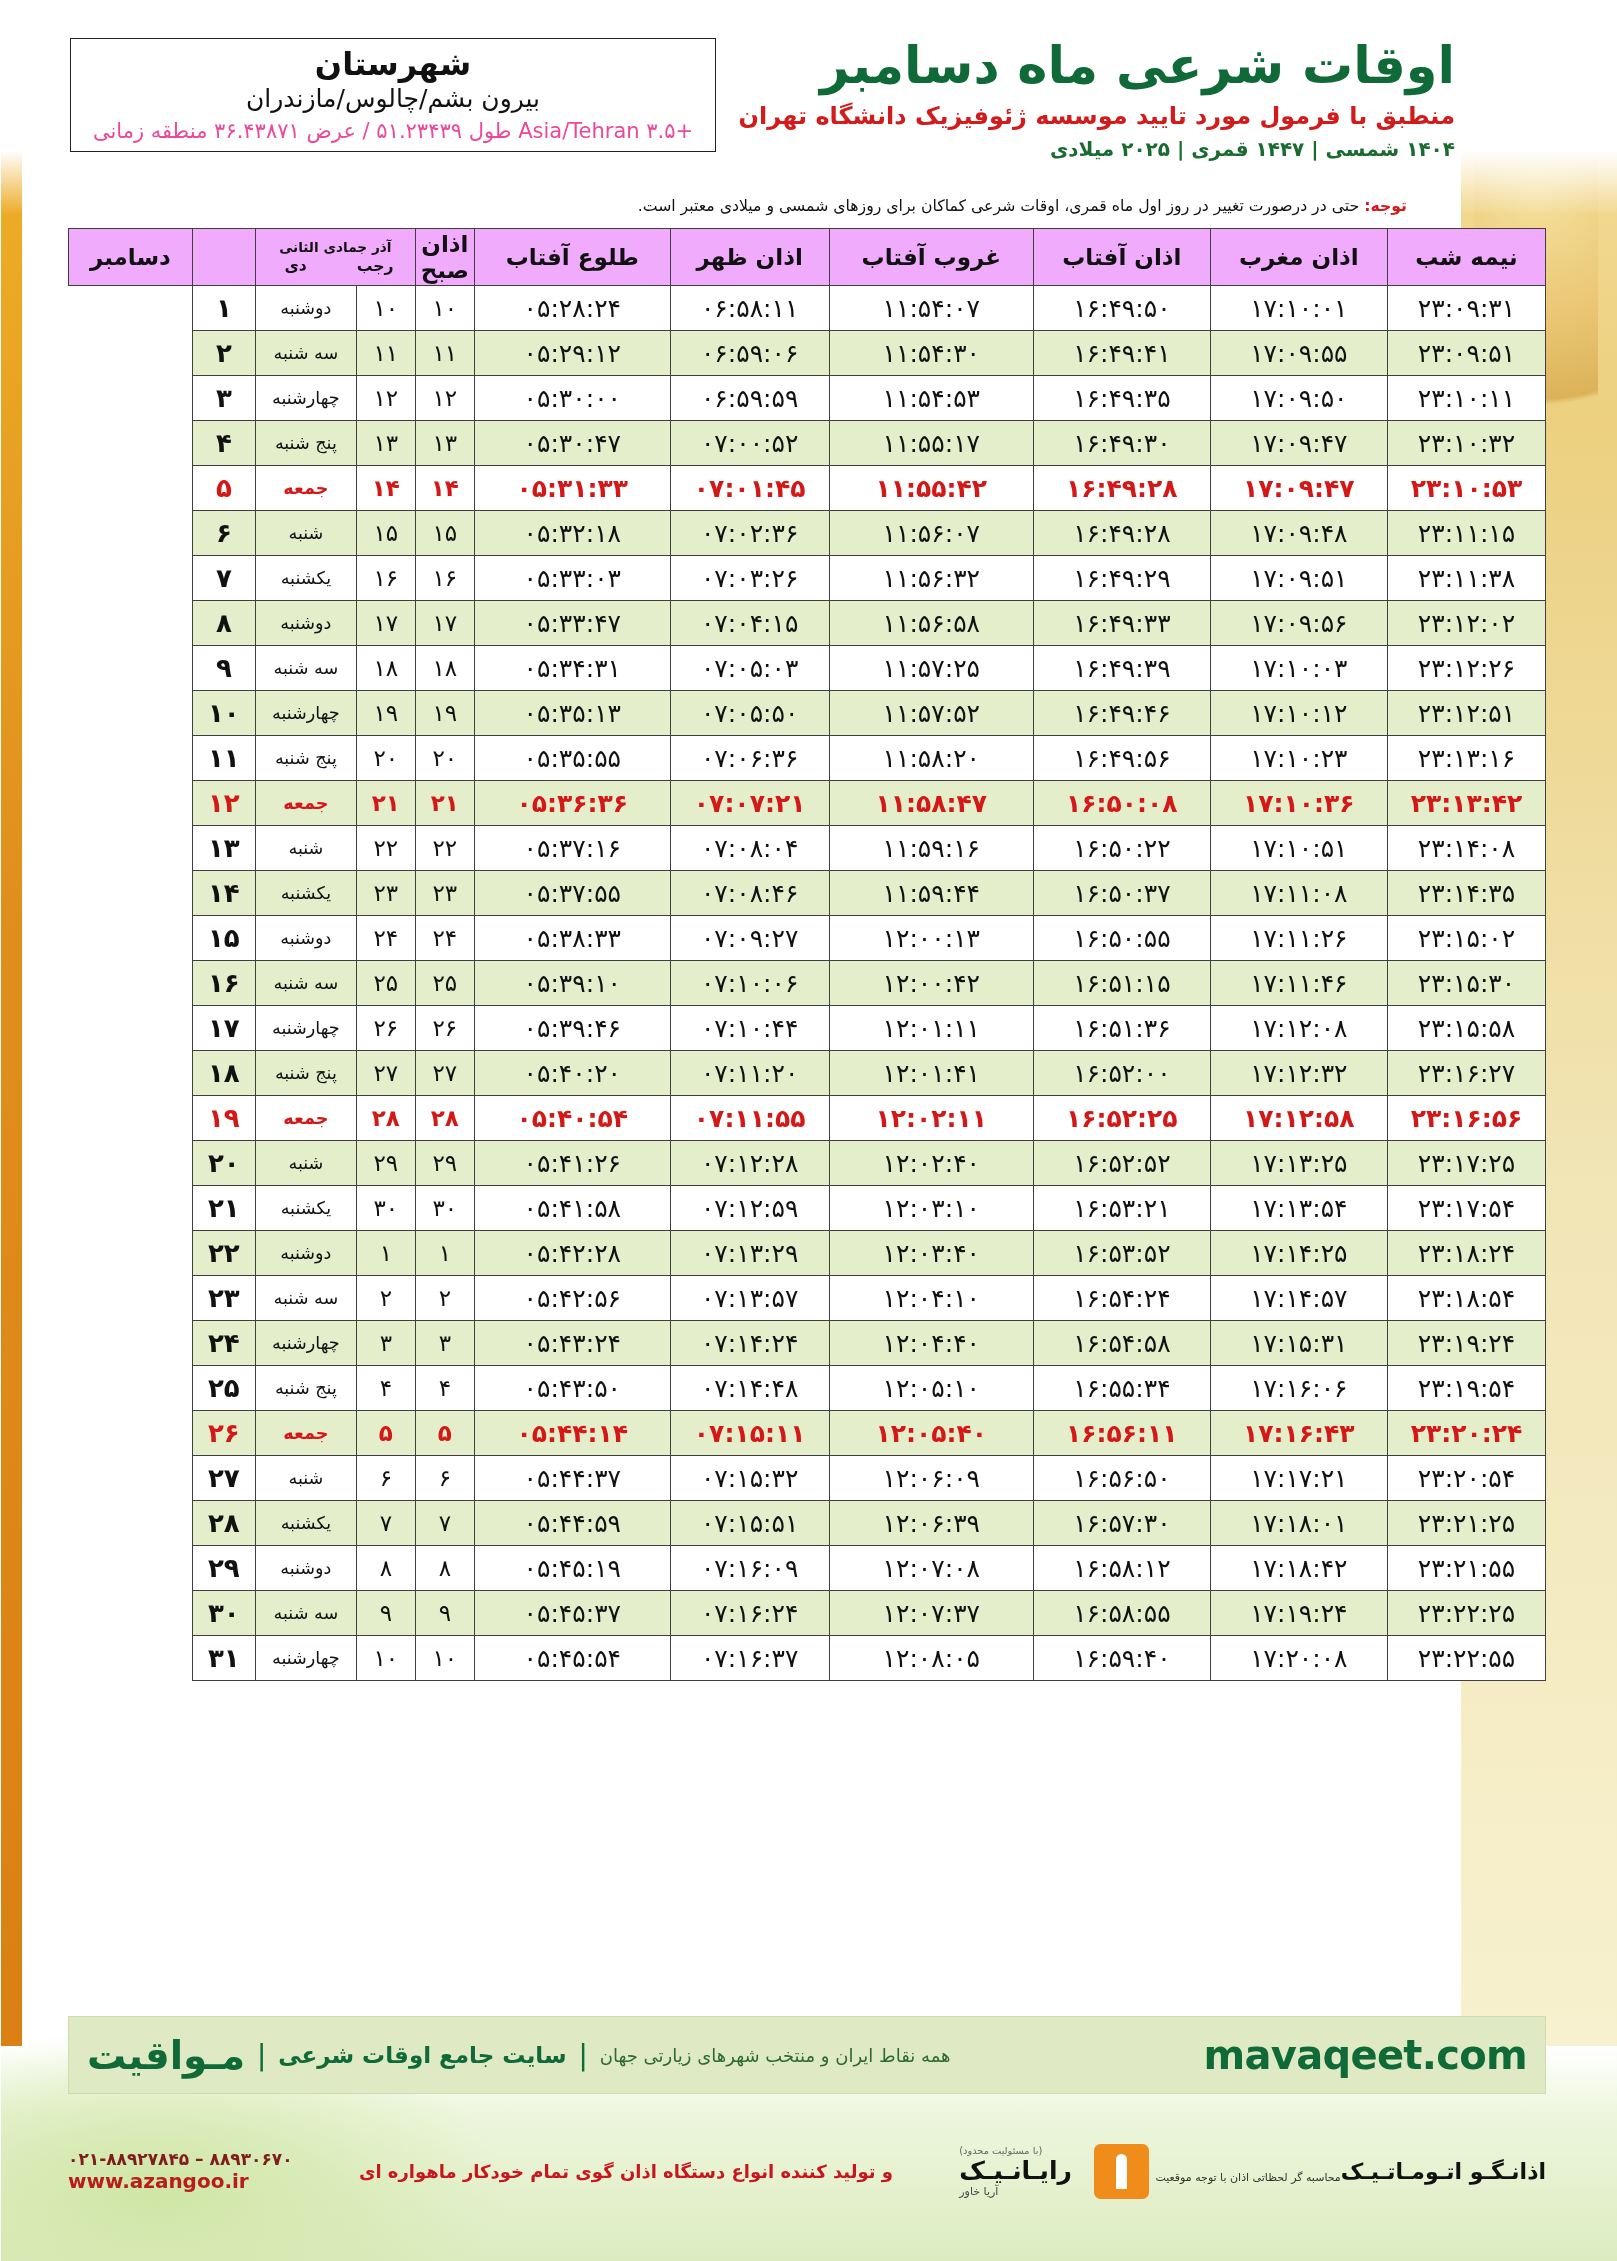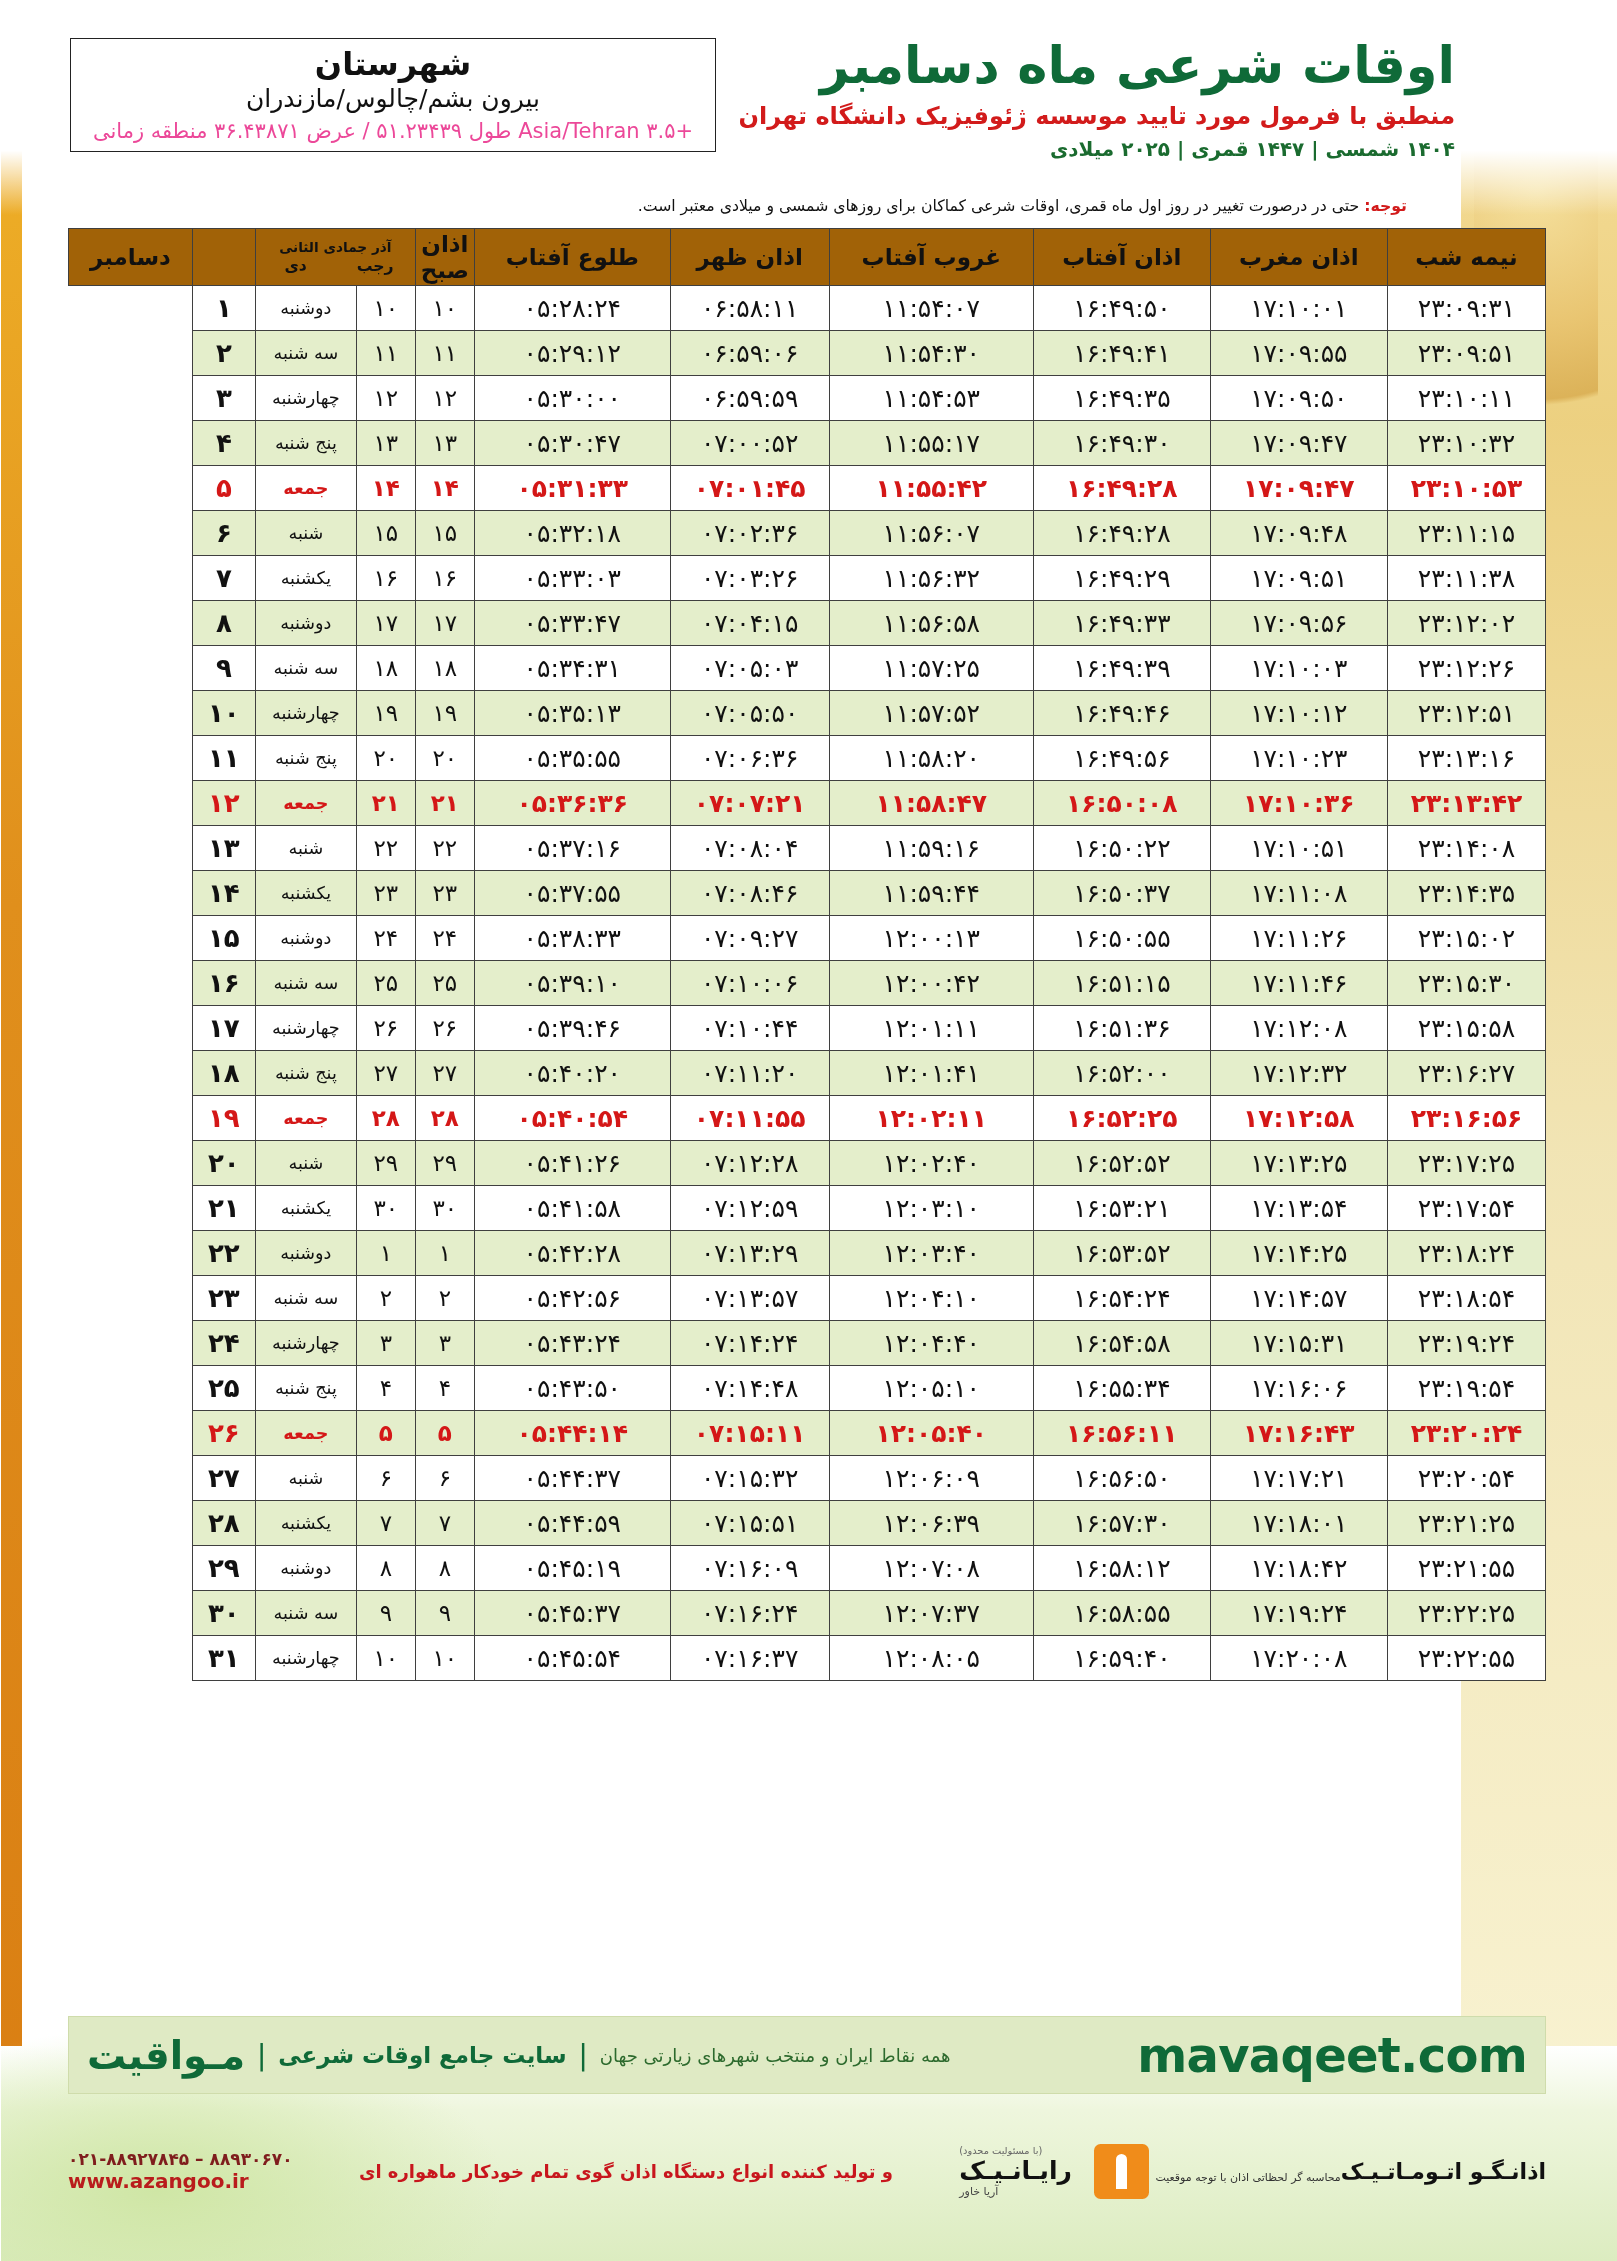--- a/index.html
+++ b/index.html
@@ -73,21 +73,21 @@
     position:absolute;left:68px;top:228px;
     width:1478px;border-collapse:collapse;
     background:#ffffff;
   }
   table.prayer th,table.prayer td{
     border:1.3px solid #3f3f3f;
     text-align:center;
     font-family:"DejaVu Sans","Liberation Sans",sans-serif;
   }
   thead th{
-    background:#a16207;
+    background:#f0abfc;
     color:#111;
     font-size:23px;font-weight:bold;
     height:56px;
     padding:0 3.9px;
   }
   thead th.dual{padding:0;}
   .dual-top{font-size:13.7px;font-weight:bold;line-height:1.1;padding-top:2.6px;}
   .dual-bot{display:flex;}
   .dual-bot span{flex:1;font-size:15.7px;padding:1.3px 0;}
   tbody td{
@@ -109,21 +109,21 @@
     position:absolute;left:68px;top:2016px;width:1478px;height:78px;
     background:#dfeac4;border:1.3px solid #cfdcab;box-sizing:border-box;
     display:flex;align-items:center;justify-content:space-between;
     padding:0 18px;
   }
   .fb-right{display:flex;align-items:center;gap:11.7px;direction:rtl;}
   .fb-brand{font-size:39px;font-weight:bold;color:#0f6a38;}
   .fb-sep{font-size:29px;color:#0f6a38;}
   .fb-tag{font-size:23px;font-weight:bold;color:#0f6a38;}
   .fb-tag2{font-size:18px;color:#2d6a2d;}
-  .fb-site{font-size:48px;font-weight:bold;color:#0f6a38;direction:ltr;letter-spacing:-0.7px;}
+  .fb-site{font-size:40px;font-weight:bold;color:#0f6a38;direction:ltr;letter-spacing:-0.7px;}
 
   .footer-bottom{
     position:absolute;left:68px;top:2109px;width:1478px;height:124px;
     display:flex;align-items:center;justify-content:space-between;direction:rtl;
   }
   .logos{display:flex;align-items:center;gap:11.7px;}
   .logo-azangoo{
     display:flex;align-items:center;gap:6.5px;
   }
   .logo-mark{

